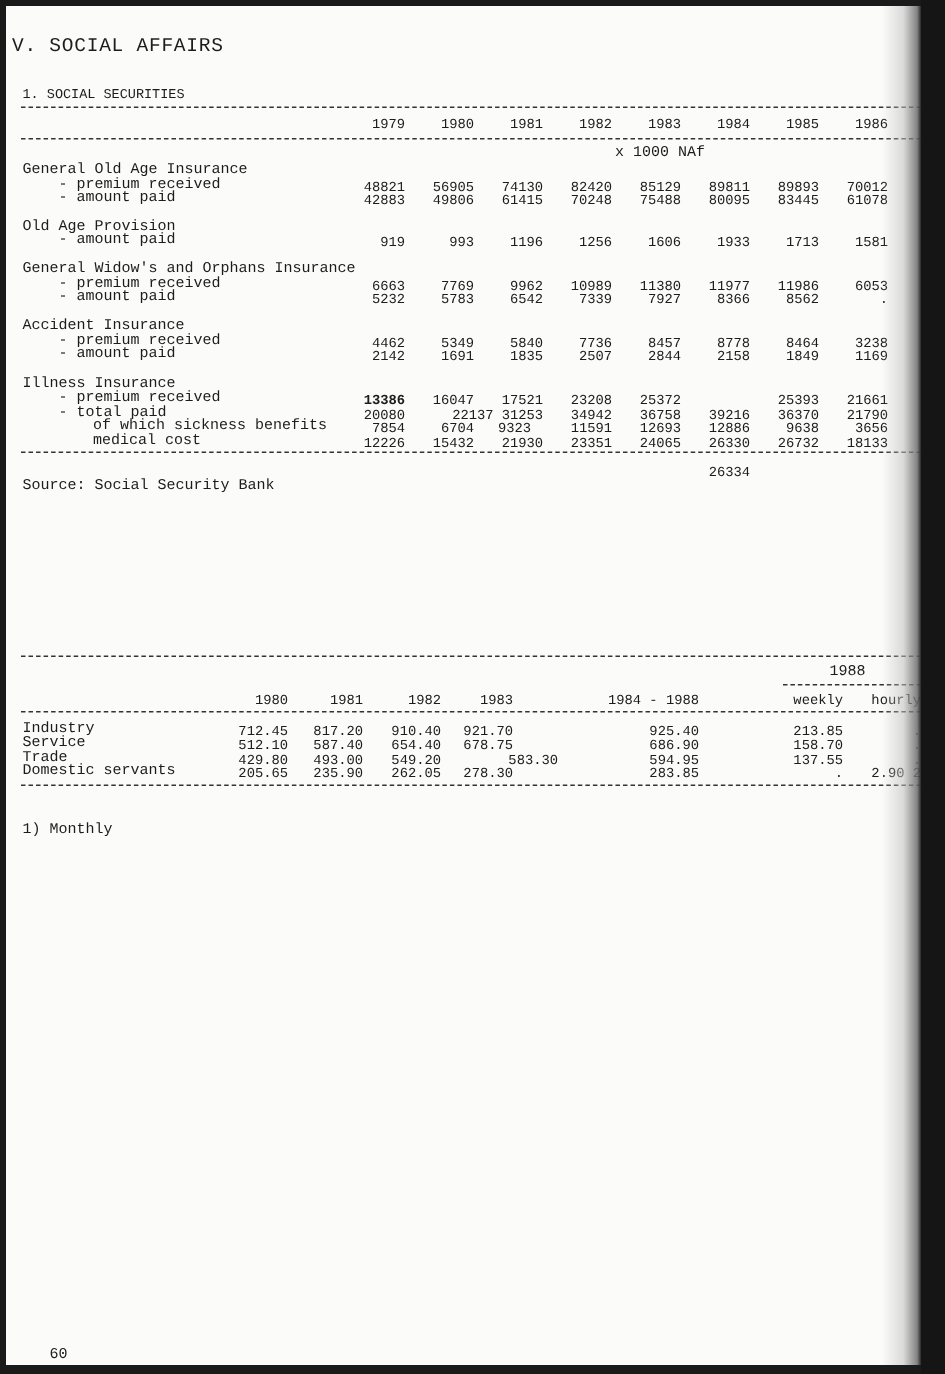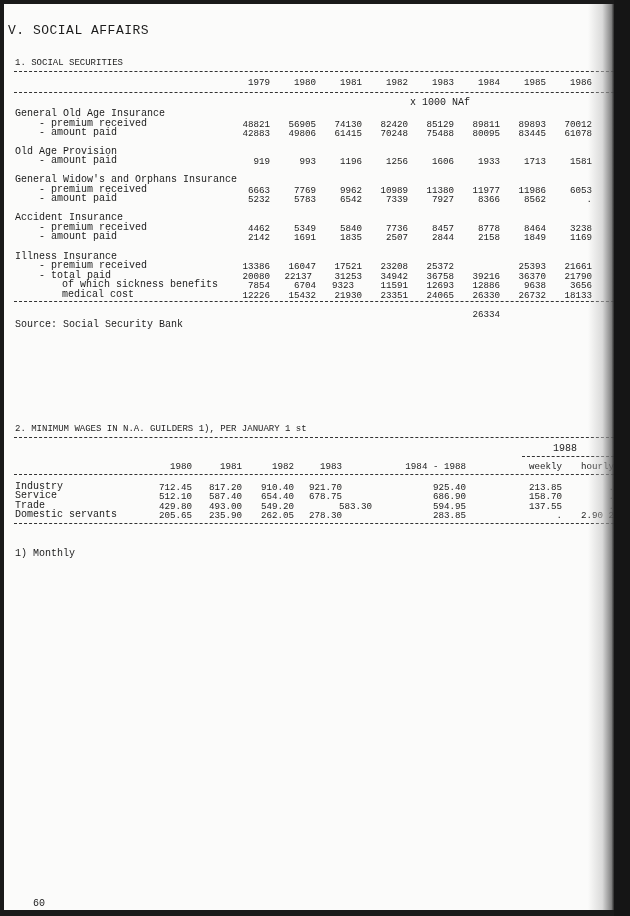--- a/index.html
+++ b/index.html
@@ -124,30 +124,30 @@
       <div class="num" style="left: 498px; width: 44px; top: 219px;">8464</div>
       <div class="num" style="left: 544px; width: 44px; top: 219px;">3238</div>
       <div class="num" style="left: 222px; width: 44px; top: 228px;">2142</div>
       <div class="num" style="left: 268px; width: 44px; top: 228px;">1691</div>
       <div class="num" style="left: 314px; width: 44px; top: 228px;">1835</div>
       <div class="num" style="left: 360px; width: 44px; top: 228px;">2507</div>
       <div class="num" style="left: 406px; width: 44px; top: 228px;">2844</div>
       <div class="num" style="left: 452px; width: 44px; top: 228px;">2158</div>
       <div class="num" style="left: 498px; width: 44px; top: 228px;">1849</div>
       <div class="num" style="left: 544px; width: 44px; top: 228px;">1169</div>
-      <div class="num" style="left: 222px; width: 44px; top: 257px;">13386</div>
+      <div class="num" style="left: 222px; width: 44px; top: 257px; font-weight: bold;">13386</div>
       <div class="num" style="left: 268px; width: 44px; top: 257px;">16047</div>
       <div class="num" style="left: 314px; width: 44px; top: 257px;">17521</div>
       <div class="num" style="left: 360px; width: 44px; top: 257px;">23208</div>
       <div class="num" style="left: 406px; width: 44px; top: 257px;">25372</div>
       <div class="num" style="left: 452px; width: 44px; top: 257px; margin-top: 48px;">26334</div>
       <div class="num" style="left: 498px; width: 44px; top: 257px;">25393</div>
       <div class="num" style="left: 544px; width: 44px; top: 257px;">21661</div>
       <div class="num" style="left: 222px; width: 44px; top: 267px;">20080</div>
-      <div class="num" style="left: 264px; width: 44px; top: 267px; text-align: right;">22137</div>
+      <div class="num" style="left: 281px; width: 44px; top: 267px; text-align: right;">22137</div>
       <div class="num" style="left: 314px; width: 44px; top: 267px;">31253</div>
       <div class="num" style="left: 360px; width: 44px; top: 267px;">34942</div>
       <div class="num" style="left: 406px; width: 44px; top: 267px;">36758</div>
       <div class="num" style="left: 452px; width: 44px; top: 267px;">39216</div>
       <div class="num" style="left: 498px; width: 44px; top: 267px;">36370</div>
       <div class="num" style="left: 544px; width: 44px; top: 267px;">21790</div>
       <div class="num" style="left: 222px; width: 44px; top: 276px;">7854</div>
       <div class="num" style="left: 268px; width: 44px; top: 276px;">6704</div>
       <div class="num" style="left: 306px; width: 44px; top: 276px;">9323</div>
       <div class="num" style="left: 360px; width: 44px; top: 276px;">11591</div>
@@ -161,21 +161,20 @@
       <div class="num" style="left: 360px; width: 44px; top: 286px;">23351</div>
       <div class="num" style="left: 406px; width: 44px; top: 286px;">24065</div>
       <div class="num" style="left: 452px; width: 44px; top: 286px;">26330</div>
       <div class="num" style="left: 498px; width: 44px; top: 286px;">26732</div>
       <div class="num" style="left: 544px; width: 44px; top: 286px;">18133</div>
     </div>
 
   <div class="dash" style="left:10px;top:297px;width:610px;"></div>
   <div class="abs t" style="left:11px;top:316px;">Source: Social Security Bank</div>
 
-  <div class="abs h2" style="left:11px;top:420px;">2. MINIMUM WAGES IN N.A. GUILDERS 1), PER JANUARY 1 st</div>
   <div class="dash" style="left:10px;top:433px;width:610px;"></div>
   <div class="abs t" style="left:549px;top:440px;">1988</div>
   <div class="dash" style="left:518px;top:452px;width:92px;"></div>
 
   <div class="num" style="left:140px;top:457px;width:48px;">1980</div>
   <div class="num" style="left:190px;top:457px;width:48px;">1981</div>
   <div class="num" style="left:242px;top:457px;width:48px;">1982</div>
   <div class="num" style="left:290px;top:457px;width:48px;">1983</div>
   <div class="num" style="left:370px;top:457px;width:92px;">1984 - 1988</div>
   <div class="num" style="left:508px;top:457px;width:50px;">weekly</div>

